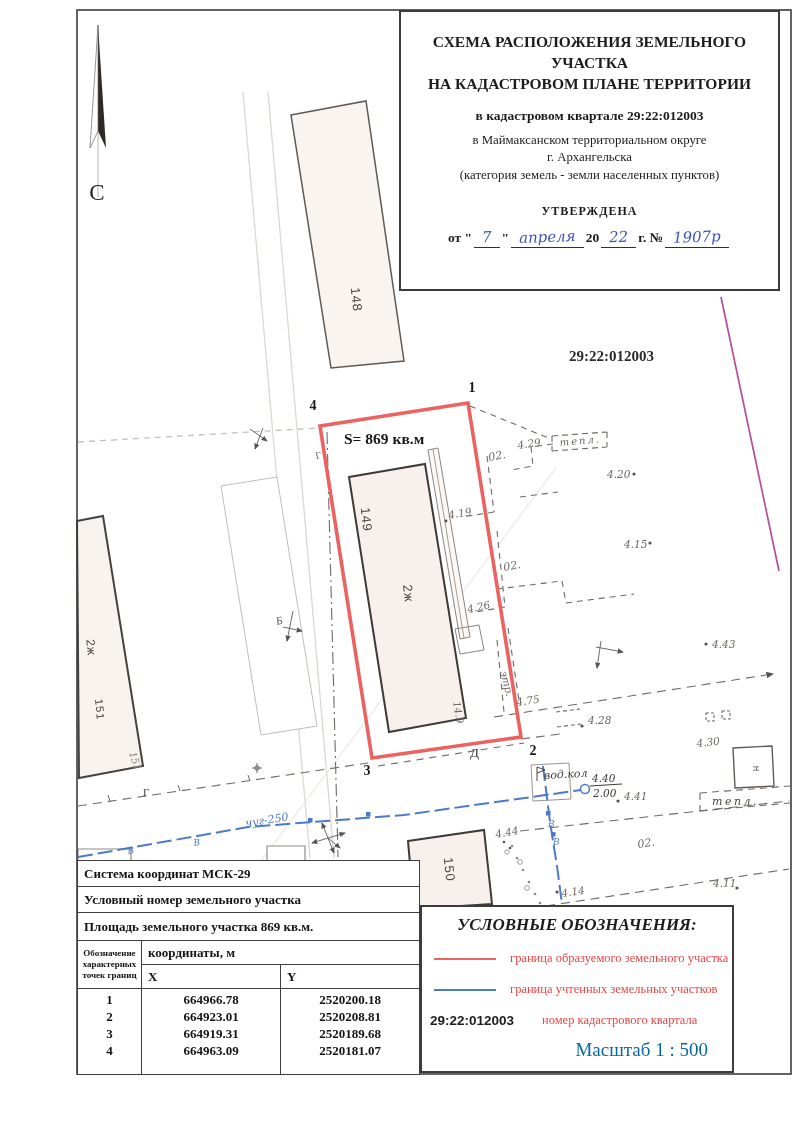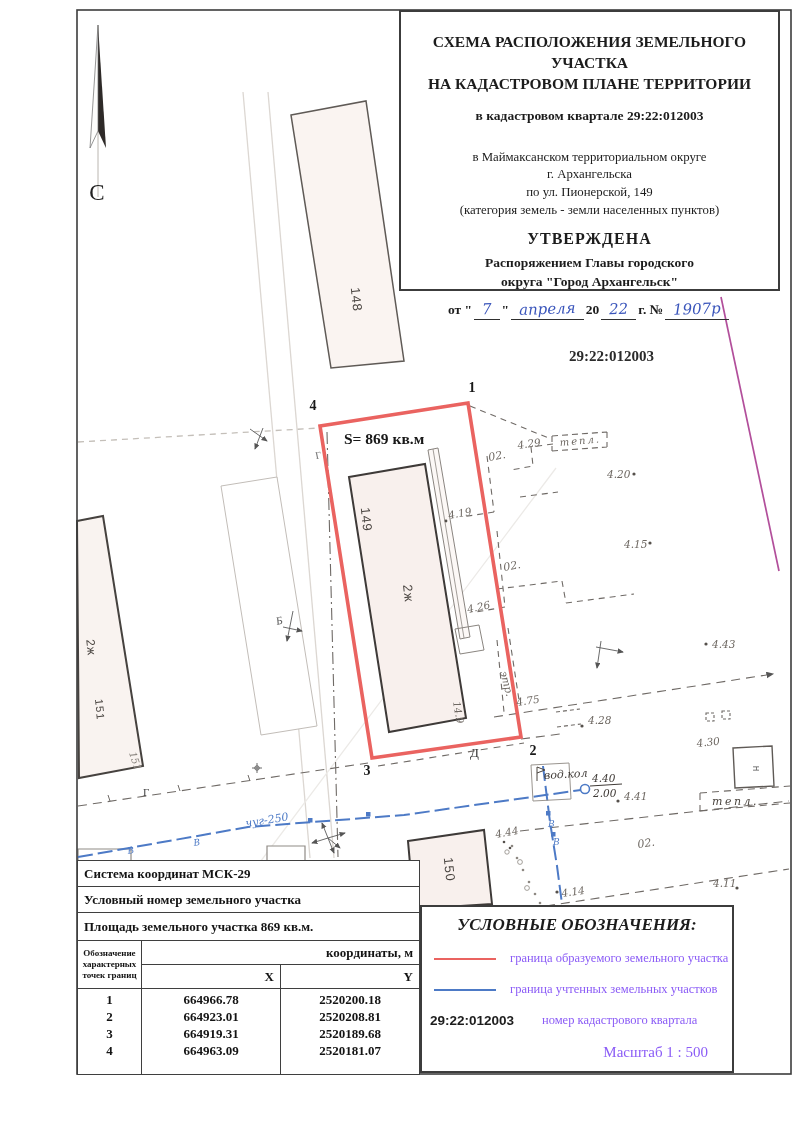--- a/index.html
+++ b/index.html
@@ -5,51 +5,51 @@
   html,body{margin:0;padding:0;background:#ffffff;}
   .page{position:relative;width:800px;height:1130px;background:#ffffff;overflow:hidden;
         font-family:"Liberation Serif",serif;color:#1c1c1c;}
   .page svg{position:absolute;left:0;top:0;z-index:1;}
 
   
   .titleblock{position:absolute;left:399px;top:10px;width:381px;height:281px;
     border:2px solid #3c3c3c;background:#fff;z-index:3;text-align:center;box-sizing:border-box;}
   .tb-title{margin-top:20px;font-weight:bold;font-size:15.5px;line-height:1.35;}
   .tb-quarter{margin-top:13px;font-weight:bold;font-size:13.5px;}
-  .tb-addr{margin-top:25px;font-size:12.8px;line-height:1.38;}
-  .tb-approved{margin-top:11px;font-weight:bold;font-size:16px;letter-spacing:1px;}
+  .tb-addr{margin-top:8px;font-size:12.8px;line-height:1.38;}
+  .tb-approved{margin-top:19px;font-weight:bold;font-size:12px;letter-spacing:1px;}
   .tb-order{margin-top:6px;font-weight:bold;font-size:13.5px;line-height:1.35;}
   .tb-date{margin-top:9px;font-weight:bold;font-size:13.5px;}
   .hand{font-family:"DejaVu Serif",serif;font-style:italic;font-weight:normal;
         color:#3a55bb;font-size:15px;display:inline-block;transform:rotate(-2deg);}
   .u{display:inline-block;border-bottom:1.3px solid #2f2f2f;padding:0 8px 1px;margin:0 2px;}
 
   
   .coordtable{position:absolute;left:77px;top:860px;width:343px;height:215px;z-index:3;
     background:#fff;box-sizing:border-box;}
   .coordtable table{border-collapse:collapse;width:100%;height:100%;table-layout:fixed;}
   .coordtable td{border:1.6px solid #3f3f3f;padding:1px 6px;font-family:"Liberation Serif",serif;
     font-weight:bold;font-size:13px;color:#141414;vertical-align:middle;}
   td.small{font-size:9px;line-height:1.25;text-align:center;padding:1px 2px;}
-  td.c{text-align:right;}
+  td.c{text-align:left;}
   .numcol div{line-height:17px;text-align:center;}
   td.top{vertical-align:top;padding-top:2px;}
 
   
   .legend{position:absolute;left:420px;top:905px;width:314px;height:168px;z-index:3;
     border:2px solid #3c3c3c;background:#fff;box-sizing:border-box;}
   .lg-title{text-align:center;margin-top:8px;font-weight:bold;font-style:italic;font-size:17px;}
   .lg-row{display:flex;align-items:center;margin-top:16px;}
   .lg-line{width:62px;height:0;margin-left:12px;flex:0 0 62px;}
   .lg-line.red{border-top:2px solid #ea6360;}
   .lg-line.blue{border-top:2px solid #4d7ac6;}
-  .lg-label{margin-left:14px;font-size:12.5px;color:#8b5cf6;text-align:right;}
+  .lg-label{margin-left:14px;font-size:12.5px;color:#ef4444;text-align:right;}
   .lg-code{margin-left:8px;font-family:"Liberation Sans",sans-serif;font-weight:bold;
     font-size:13.5px;flex:0 0 98px;}
-  .lg-scale{position:absolute;right:24px;bottom:10px;font-size:15px;color:#8b5cf6;}
+  .lg-scale{position:absolute;right:24px;bottom:10px;font-size:19px;color:#0369a1;}
 </style>
 </head>
 <body>
 
 <div class="page">
 
 <svg width="800" height="1130" viewBox="0 0 800 1130">
   <defs>
     <marker id="ah" markerWidth="9" markerHeight="9" refX="6" refY="3" orient="auto">
       <path d="M0,0 L7,3 L0,6 Z" fill="#555"></path>
@@ -232,28 +232,23 @@
 
 <div class="titleblock">
   <div class="tb-title">
     <div>СХЕМА РАСПОЛОЖЕНИЯ ЗЕМЕЛЬНОГО УЧАСТКА</div>
     <div>НА КАДАСТРОВОМ ПЛАНЕ ТЕРРИТОРИИ</div>
   </div>
   <div class="tb-quarter">в кадастровом квартале 29:22:012003</div>
   <div class="tb-addr">
     <div>в Маймаксанском территориальном округе</div>
     <div>г. Архангельска</div>
-    <div>по ул. Пионерской, 149</div>
     <div>(категория земель - земли населенных пунктов)</div>
   </div>
   <div class="tb-approved">УТВЕРЖДЕНА</div>
-  <div class="tb-order">
-    <div>Распоряжением Главы городского</div>
-    <div>округа "Город Архангельск"</div>
-  </div>
   <div class="tb-date">
     <span>от "</span><span class="u"><span class="hand">7</span></span><span>"</span><span class="u"><span class="hand">апреля</span></span><span>20</span><span class="u"><span class="hand">22</span></span><span>г. №</span><span class="u"><span class="hand">1907р</span></span>
   </div>
 </div>
 
 <div class="coordtable">
   <table>
     <colgroup>
           <col style="width:64px">
           <col style="width:139px">

